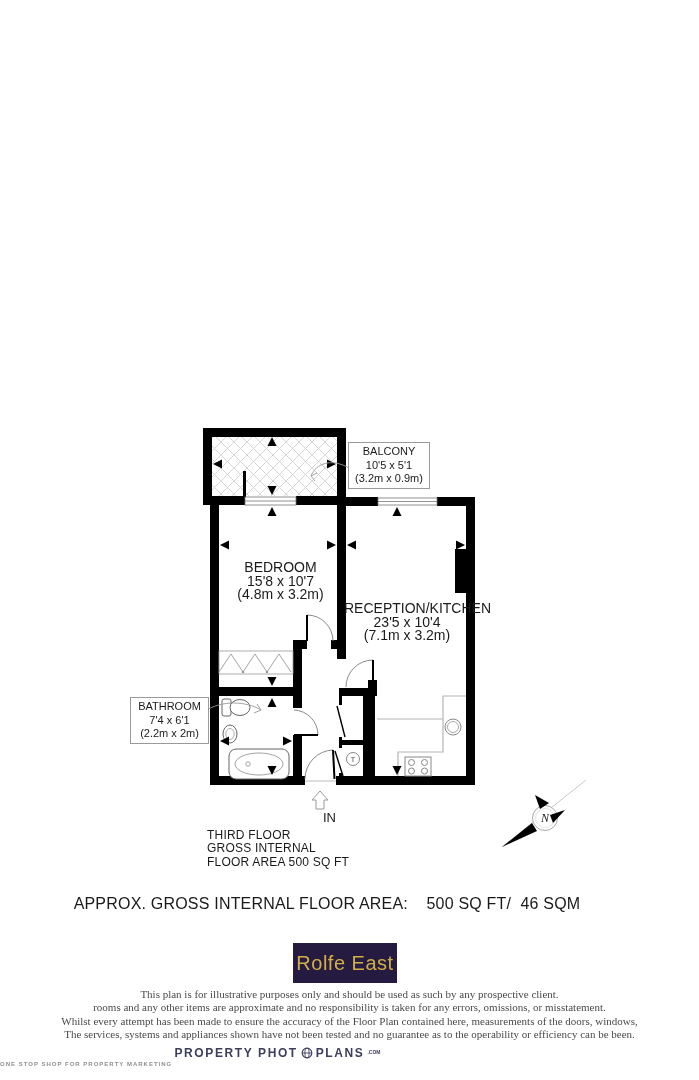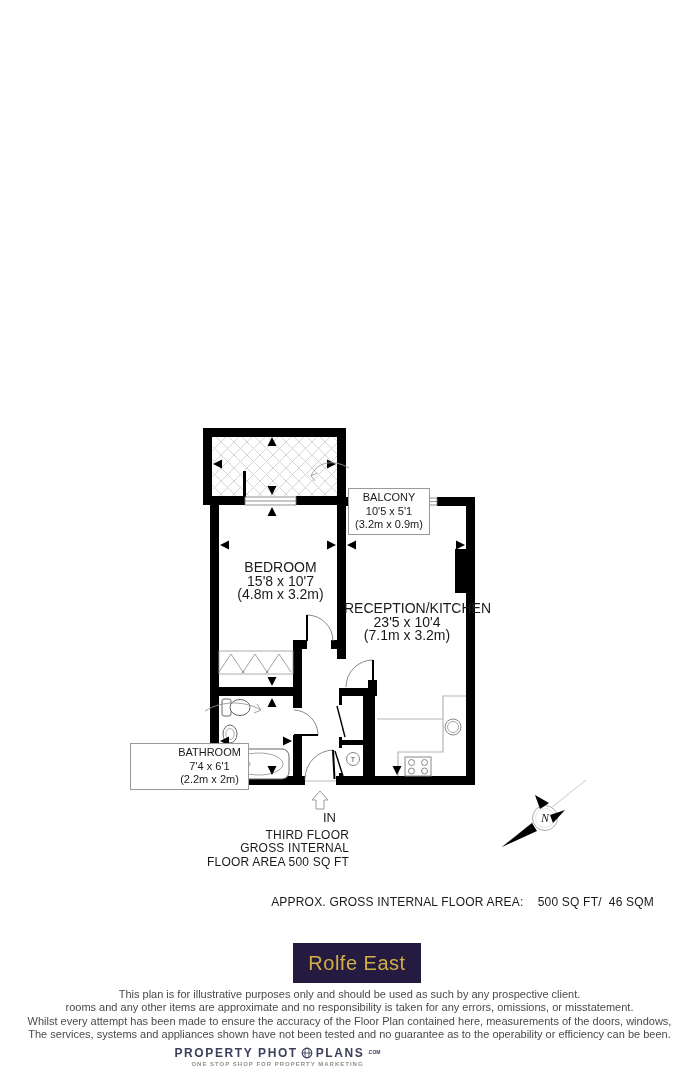--- a/index.html
+++ b/index.html
@@ -1,29 +1,29 @@
 <!DOCTYPE html>
 <html><head>
 <meta charset="utf-8">
 <style>
   html,body{margin:0;padding:0;background:#fff;}
   .canvas{position:relative;width:699px;height:1080px;background:#fff;overflow:hidden;
           font-family:"Liberation Sans", sans-serif;color:#1a1a1a;}
   .plan-svg{position:absolute;left:0;top:0;}
   .abs{position:absolute;}
   .label-box{background:#fff;border:1px solid #9a9a9a;text-align:center;
-             font-size:11px;line-height:13.5px;padding:2px 0;margin-top:46px;}
+             font-size:11px;line-height:13.5px;padding:2px 0;}
   .room-label{text-align:center;font-size:14px;line-height:13.5px;}
   .in-label{font-size:13px;text-align:right;}
-  .floor-info{font-size:12px;line-height:13.4px;letter-spacing:.2px;text-align:right;}
-  .area-summary{width:654px;text-align:right;font-size:12px;white-space:pre;letter-spacing:.2px;}
-  .rolfe-box{width:128px;height:40px;display:flex;align-items:center;justify-content:center;}
+  .floor-info{font-size:12px;line-height:13.4px;letter-spacing:.2px;}
+  .area-summary{width:654px;text-align:center;font-size:16px;white-space:pre;letter-spacing:.2px;}
+  .rolfe-box{width:104px;height:40px;display:flex;align-items:center;justify-content:center;}
   .rolfe-text{font-size:20px;letter-spacing:.5px;}
-  .disclaimer{width:699px;text-align:center;font-size:11px;line-height:13.4px;color:#4a4a4a;}
-  .ppp{width:555px;text-align:center;}
+  .disclaimer{width:699px;text-align:center;font-size:11px;line-height:13.4px;color:#4a4a4a;font-family:Liberation Serif, serif;}
+  .ppp{width:555px;}
   .ppp-row{display:flex;align-items:center;justify-content:center;gap:3px;}
   .ppp-main{font-size:12px;font-weight:bold;letter-spacing:1.6px;color:#3d3d5c;}
   .ppp-suffix{font-size:5px;font-weight:bold;color:#3d3d5c;align-self:flex-start;margin-top:3px;}
   .ppp-tagline{font-size:6px;letter-spacing:1px;color:#8f8f8f;margin-top:1px;font-weight:bold;}
 </style>
 </head>
 <body>
 
 <div class="canvas">
 
@@ -158,21 +158,21 @@
       <text x="545" y="822" font-size="12" text-anchor="middle" fill="#222" font-family="Liberation Serif, serif" font-style="italic">N</text>
     </g>
   </svg>
 
   <div class="abs label-box" style="left:348px;top:442px;width:80px;">
     <div>BALCONY</div>
     <div>10'5 x 5'1</div>
     <div>(3.2m x 0.9m)</div>
   </div>
 
-  <div class="abs label-box" style="left:130px;top:697px;width:77px;padding-left:40px;">
+  <div class="abs label-box" style="left:130px;top:697px;width:77px;">
     <div>BATHROOM</div>
     <div>7'4 x 6'1</div>
     <div>(2.2m x 2m)</div>
   </div>
 
   <div class="abs room-label" style="left:228px;top:561px;width:105px;">
     <div>BEDROOM</div>
     <div>15'8 x 10'7</div>
     <div>(4.8m x 3.2m)</div>
   </div>

